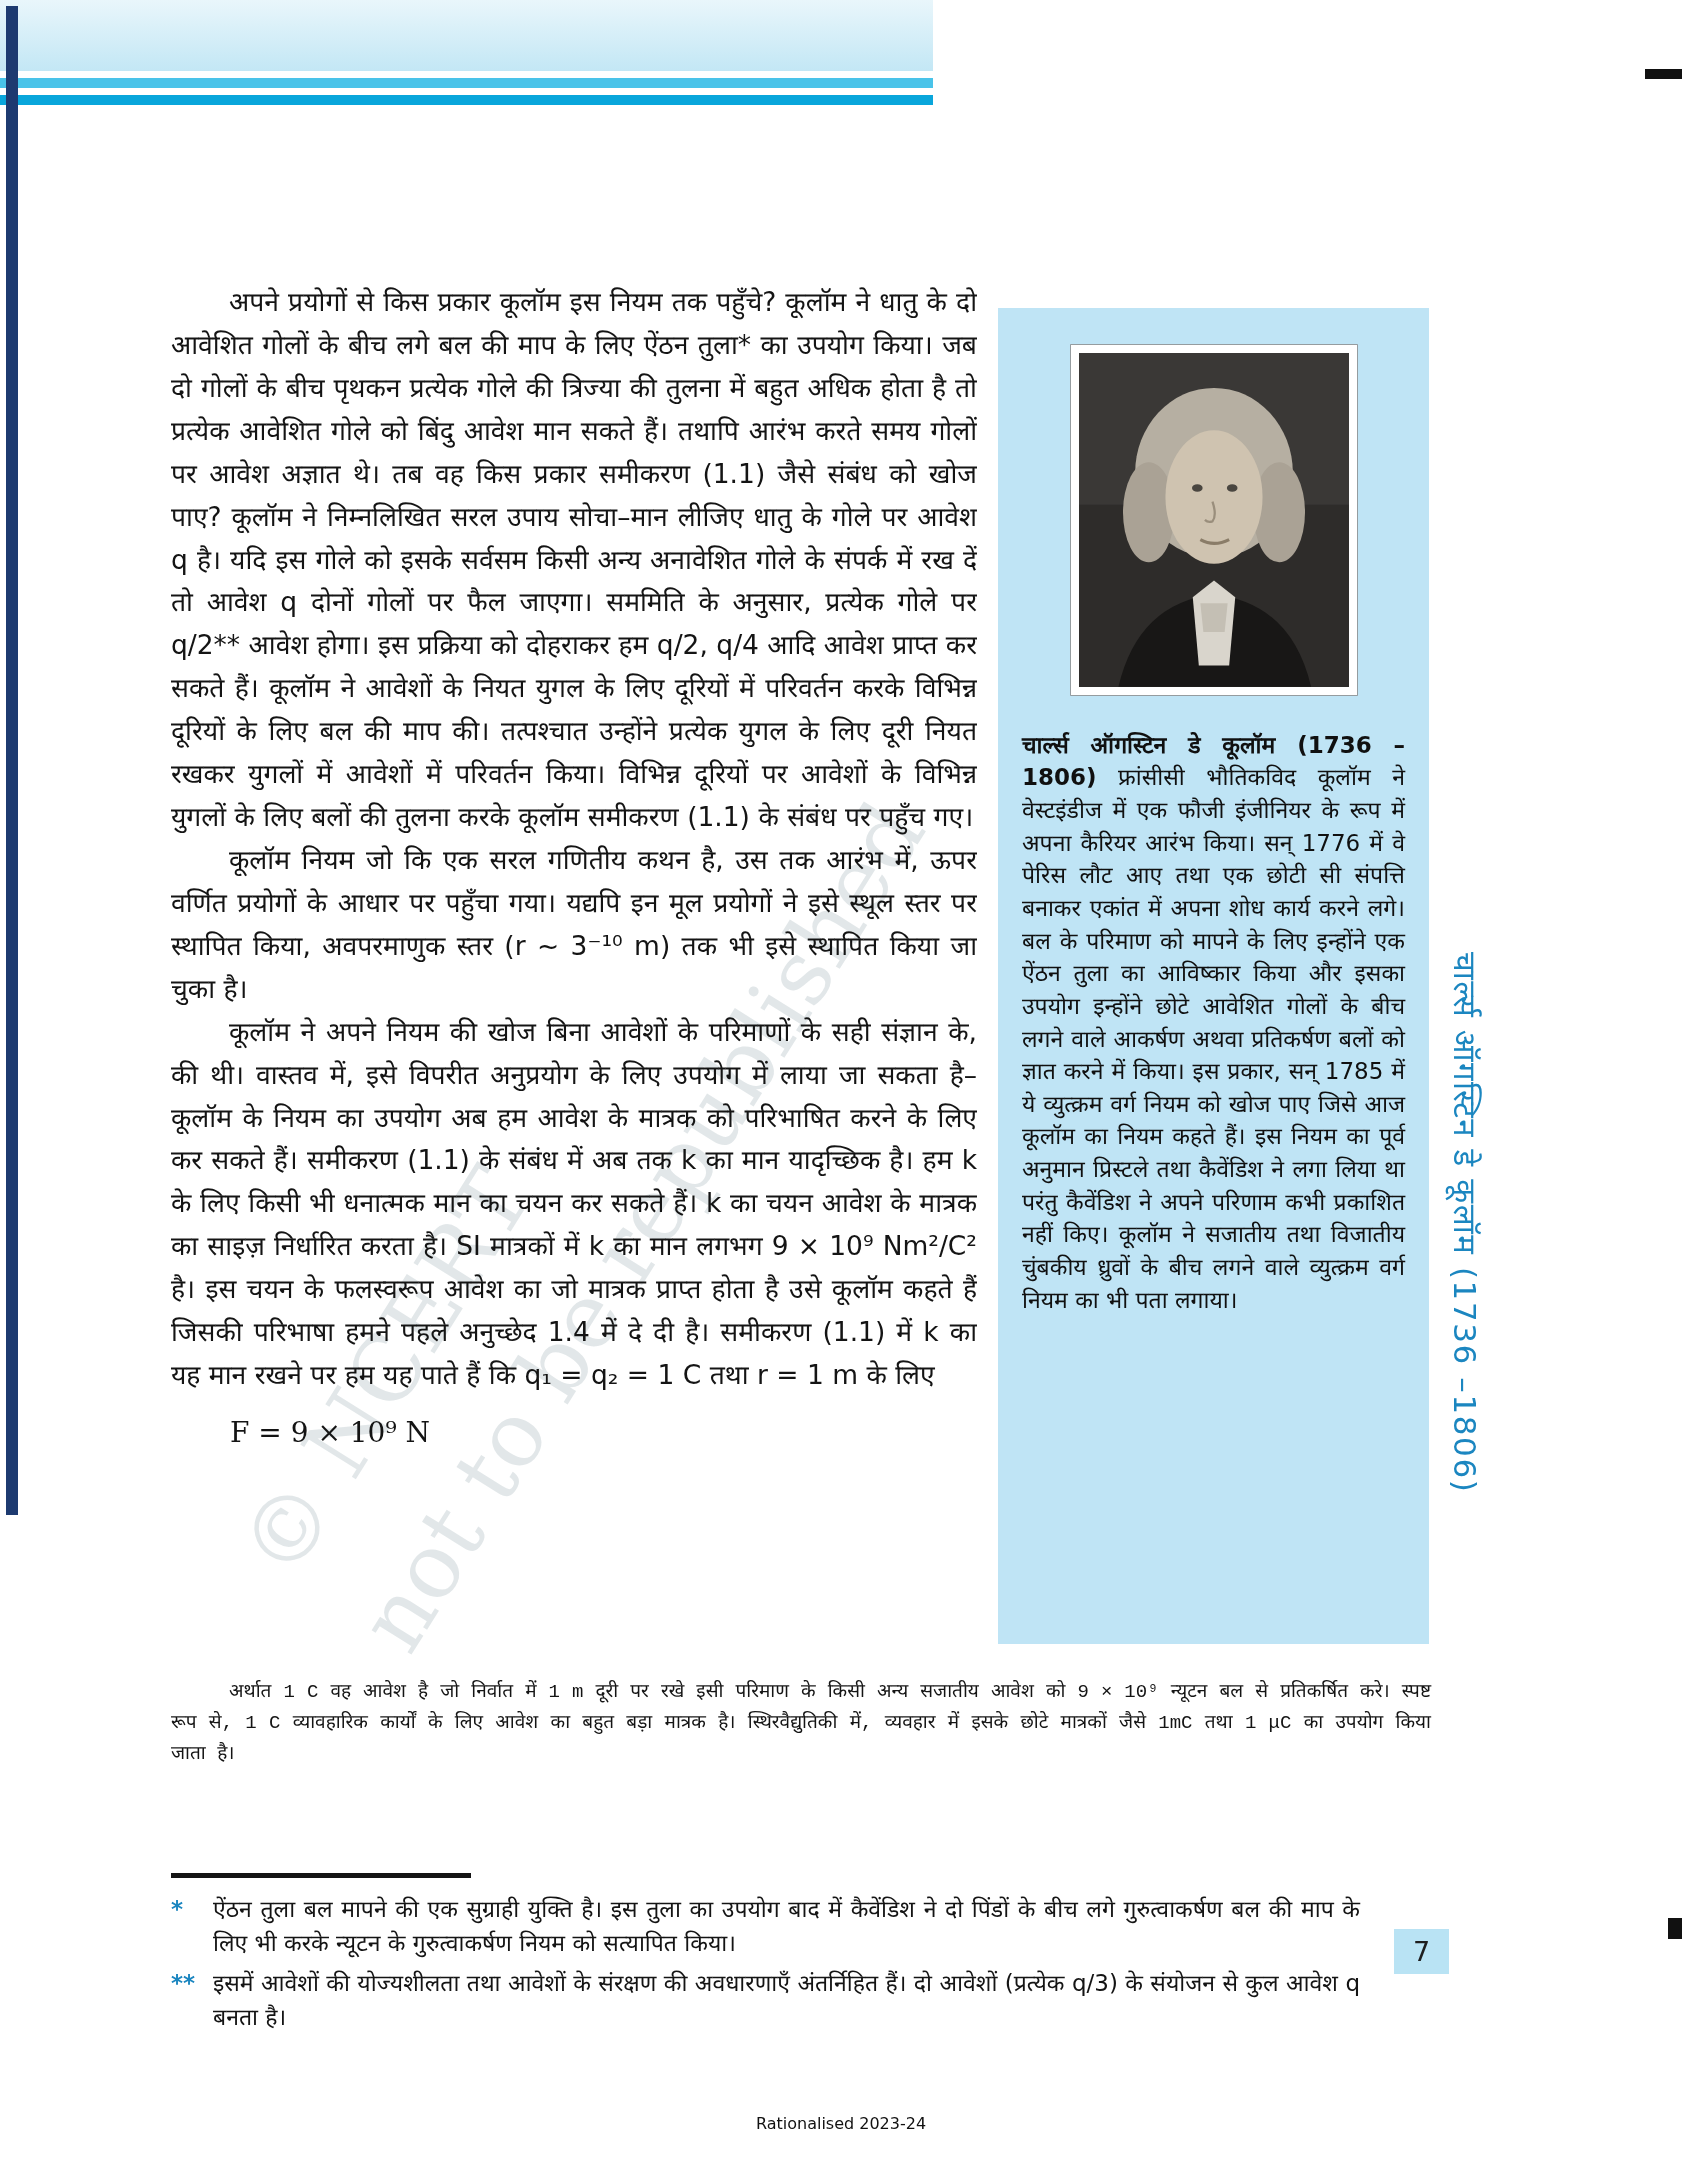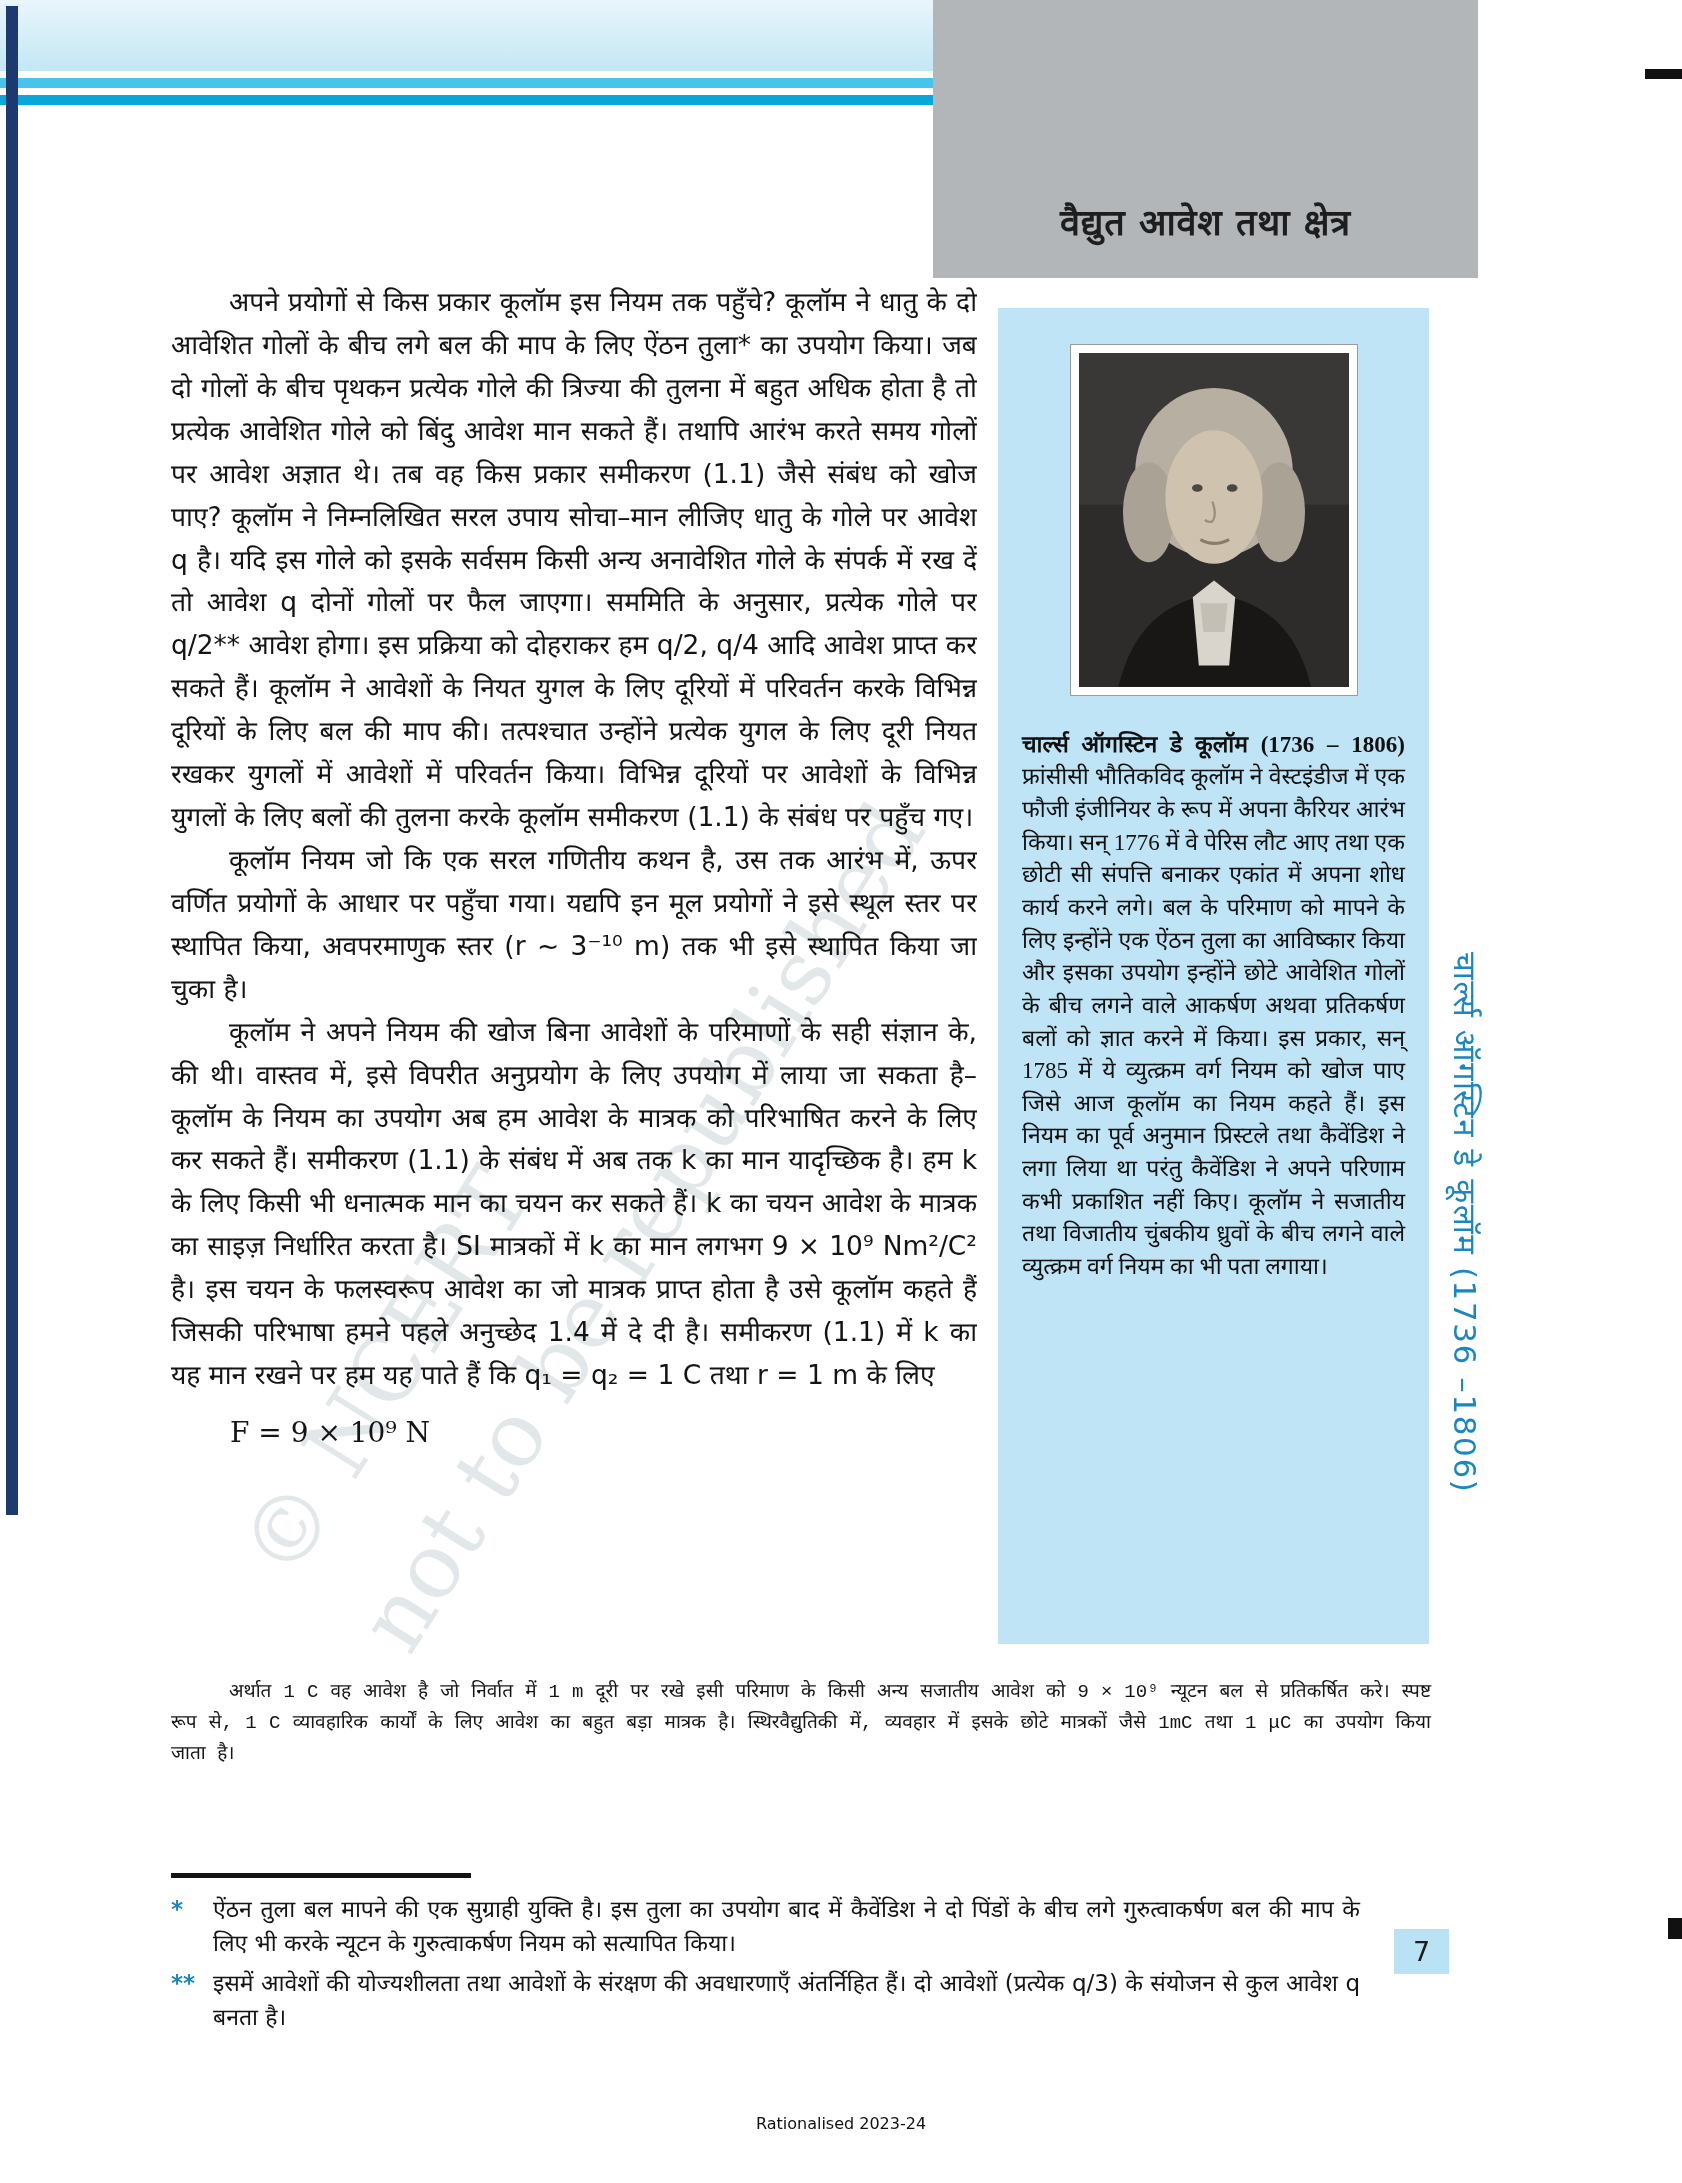--- a/index.html
+++ b/index.html
@@ -43,21 +43,21 @@
   
   .bio-box {
     position:absolute; left:998px; top:308px; width:431px; height:1336px;
     background:#bfe4f5; padding:30.5px 24px 0 24px; overflow:hidden;
   }
   .portrait-frame {
     width:286px; margin:6.4px auto 34px auto; border:8px solid #ffffff;
     box-shadow:0 0 0 0.8px #8a8a8a; background:#2c2c2c;
   }
   .portrait-frame svg { display:block; width:100%; height:auto; }
-  .bio-text { font-size:23px; line-height:1.42; text-align:justify; color:#101010;font-family:Liberation Serif, serif; }
+  .bio-text { font-size:23px; line-height:1.42; text-align:justify; color:#101010; }
   .bio-text b { font-weight:bold; }
 
   .vertical-caption {
     position:absolute; left:1444px; top:952px; height:679px;
     writing-mode:vertical-rl; font-size:31px; color:#1b86c0; letter-spacing:1.6px; white-space:nowrap;
   }
 
   
   .para4 {
     position:absolute; left:171px; top:1677px; width:1260px;
@@ -81,23 +81,20 @@
 
 <div class="page">
 
   <div class="top-band"></div>
   <div class="stripe stripe1"></div>
   <div class="stripe stripe2"></div>
   <div class="left-bar"></div>
   <div class="print-mark pm-tr"></div>
   <div class="print-mark pm-br"></div>
 
-  <div class="gray-box">
-    <div class="chapter-title">वैद्युत आवेश तथा क्षेत्र</div>
-  </div>
 
   <div class="watermark">
     <div>© NCERT</div>
     <div>not to be republished</div>
   </div>
 
   <div class="main-col">
     <p class="para">अपने प्रयोगों से किस प्रकार कूलॉम इस नियम तक पहुँचे? कूलॉम ने धातु के दो आवेशित गोलों के बीच लगे बल की माप के लिए ऐंठन तुला* का उपयोग किया। जब दो गोलों के बीच पृथकन प्रत्येक गोले की त्रिज्या की तुलना में बहुत अधिक होता है तो प्रत्येक आवेशित गोले को बिंदु आवेश मान सकते हैं। तथापि आरंभ करते समय गोलों पर आवेश अज्ञात थे। तब वह किस प्रकार समीकरण (1.1) जैसे संबंध को खोज पाए? कूलॉम ने निम्नलिखित सरल उपाय सोचा–मान लीजिए धातु के गोले पर आवेश q है। यदि इस गोले को इसके सर्वसम किसी अन्य अनावेशित गोले के संपर्क में रख दें तो आवेश q दोनों गोलों पर फैल जाएगा। सममिति के अनुसार, प्रत्येक गोले पर q/2** आवेश होगा। इस प्रक्रिया को दोहराकर हम q/2, q/4 आदि आवेश प्राप्त कर सकते हैं। कूलॉम ने आवेशों के नियत युगल के लिए दूरियों में परिवर्तन करके विभिन्न दूरियों के लिए बल की माप की। तत्पश्चात उन्होंने प्रत्येक युगल के लिए दूरी नियत रखकर युगलों में आवेशों में परिवर्तन किया। विभिन्न दूरियों पर आवेशों के विभिन्न युगलों के लिए बलों की तुलना करके कूलॉम समीकरण (1.1) के संबंध पर पहुँच गए।</p>
     <p class="para">कूलॉम नियम जो कि एक सरल गणितीय कथन है, उस तक आरंभ में, ऊपर वर्णित प्रयोगों के आधार पर पहुँचा गया। यद्यपि इन मूल प्रयोगों ने इसे स्थूल स्तर पर स्थापित किया, अवपरमाणुक स्तर (r ~ 3⁻¹⁰ m) तक भी इसे स्थापित किया जा चुका है।</p>
     <p class="para">कूलॉम ने अपने नियम की खोज बिना आवेशों के परिमाणों के सही संज्ञान के, की थी। वास्तव में, इसे विपरीत अनुप्रयोग के लिए उपयोग में लाया जा सकता है–कूलॉम के नियम का उपयोग अब हम आवेश के मात्रक को परिभाषित करने के लिए कर सकते हैं। समीकरण (1.1) के संबंध में अब तक k का मान यादृच्छिक है। हम k के लिए किसी भी धनात्मक मान का चयन कर सकते हैं। k का चयन आवेश के मात्रक का साइज़ निर्धारित करता है। SI मात्रकों में k का मान लगभग 9 × 10⁹ Nm²/C² है। इस चयन के फलस्वरूप आवेश का जो मात्रक प्राप्त होता है उसे कूलॉम कहते हैं जिसकी परिभाषा हमने पहले अनुच्छेद 1.4 में दे दी है। समीकरण (1.1) में k का यह मान रखने पर हम यह पाते हैं कि q₁ = q₂ = 1 C तथा r = 1 m के लिए</p>

